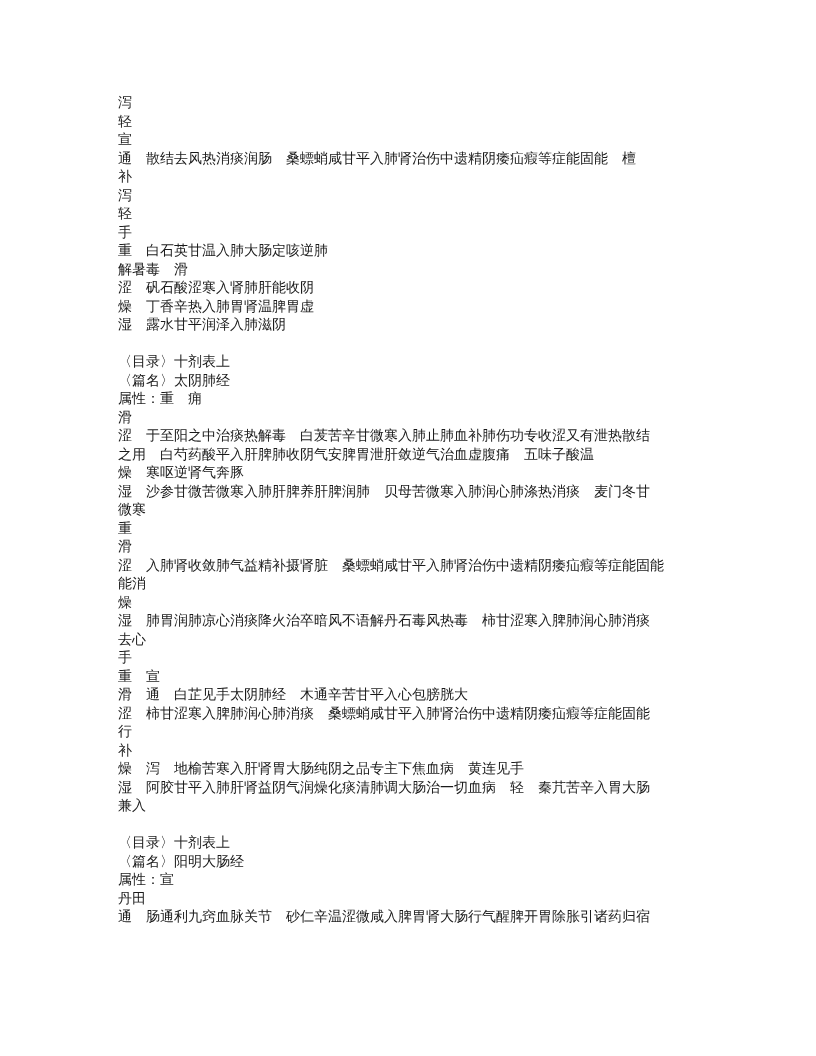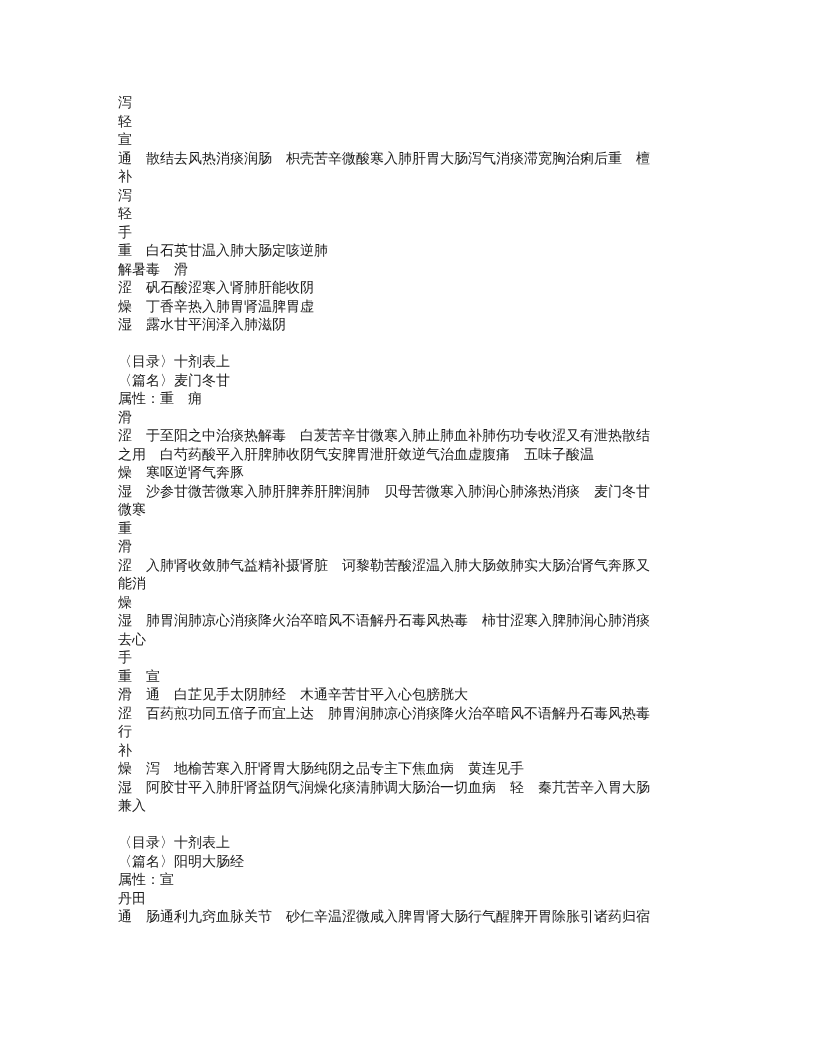--- a/index.html
+++ b/index.html
@@ -30,51 +30,51 @@
   }
 </style>
 </head>
 <body>
 
 <div class="page">
   <div class="doc-body">
     <div class="line">泻</div>
     <div class="line">轻</div>
     <div class="line">宣</div>
-    <div class="line">通　散结去风热消痰润肠　枳壳苦辛微酸寒入肺肝胃大肠泻气消痰滞宽胸治痢后重　檀</div>
+    <div class="line">通　散结去风热消痰润肠　桑螵蛸咸甘平入肺肾治伤中遗精阴痿疝瘕等症能固能　檀</div>
     <div class="line">补</div>
     <div class="line">泻</div>
     <div class="line">轻</div>
     <div class="line">手</div>
     <div class="line">重　白石英甘温入肺大肠定咳逆肺</div>
     <div class="line">解暑毒　滑</div>
     <div class="line">涩　矾石酸涩寒入肾肺肝能收阴</div>
     <div class="line">燥　丁香辛热入肺胃肾温脾胃虚</div>
     <div class="line">湿　露水甘平润泽入肺滋阴</div>
     <div class="line"></div>
     <div class="line">〈目录〉十剂表上</div>
-    <div class="line">〈篇名〉麦门冬甘</div>
+    <div class="line">〈篇名〉太阴肺经</div>
     <div class="line">属性：重　痈</div>
     <div class="line">滑</div>
     <div class="line">涩　于至阳之中治痰热解毒　白茇苦辛甘微寒入肺止肺血补肺伤功专收涩又有泄热散结</div>
     <div class="line">之用　白芍药酸平入肝脾肺收阴气安脾胃泄肝敛逆气治血虚腹痛　五味子酸温</div>
     <div class="line">燥　寒呕逆肾气奔豚</div>
     <div class="line">湿　沙参甘微苦微寒入肺肝脾养肝脾润肺　贝母苦微寒入肺润心肺涤热消痰　麦门冬甘</div>
     <div class="line">微寒</div>
     <div class="line">重</div>
     <div class="line">滑</div>
-    <div class="line">涩　入肺肾收敛肺气益精补摄肾脏　诃黎勒苦酸涩温入肺大肠敛肺实大肠治肾气奔豚又</div>
+    <div class="line">涩　入肺肾收敛肺气益精补摄肾脏　桑螵蛸咸甘平入肺肾治伤中遗精阴痿疝瘕等症能固能</div>
     <div class="line">能消</div>
     <div class="line">燥</div>
     <div class="line">湿　肺胃润肺凉心消痰降火治卒暗风不语解丹石毒风热毒　柿甘涩寒入脾肺润心肺消痰</div>
     <div class="line">去心</div>
     <div class="line">手</div>
     <div class="line">重　宣</div>
     <div class="line">滑　通　白芷见手太阴肺经　木通辛苦甘平入心包膀胱大</div>
-    <div class="line">涩　百药煎功同五倍子而宜上达　肺胃润肺凉心消痰降火治卒暗风不语解丹石毒风热毒</div>
+    <div class="line">涩　柿甘涩寒入脾肺润心肺消痰　桑螵蛸咸甘平入肺肾治伤中遗精阴痿疝瘕等症能固能</div>
     <div class="line">行</div>
     <div class="line">补</div>
     <div class="line">燥　泻　地榆苦寒入肝肾胃大肠纯阴之品专主下焦血病　黄连见手</div>
     <div class="line">湿　阿胶甘平入肺肝肾益阴气润燥化痰清肺调大肠治一切血病　轻　秦芁苦辛入胃大肠</div>
     <div class="line">兼入</div>
     <div class="line"></div>
     <div class="line">〈目录〉十剂表上</div>
     <div class="line">〈篇名〉阳明大肠经</div>
     <div class="line">属性：宣</div>
     <div class="line">丹田</div>

